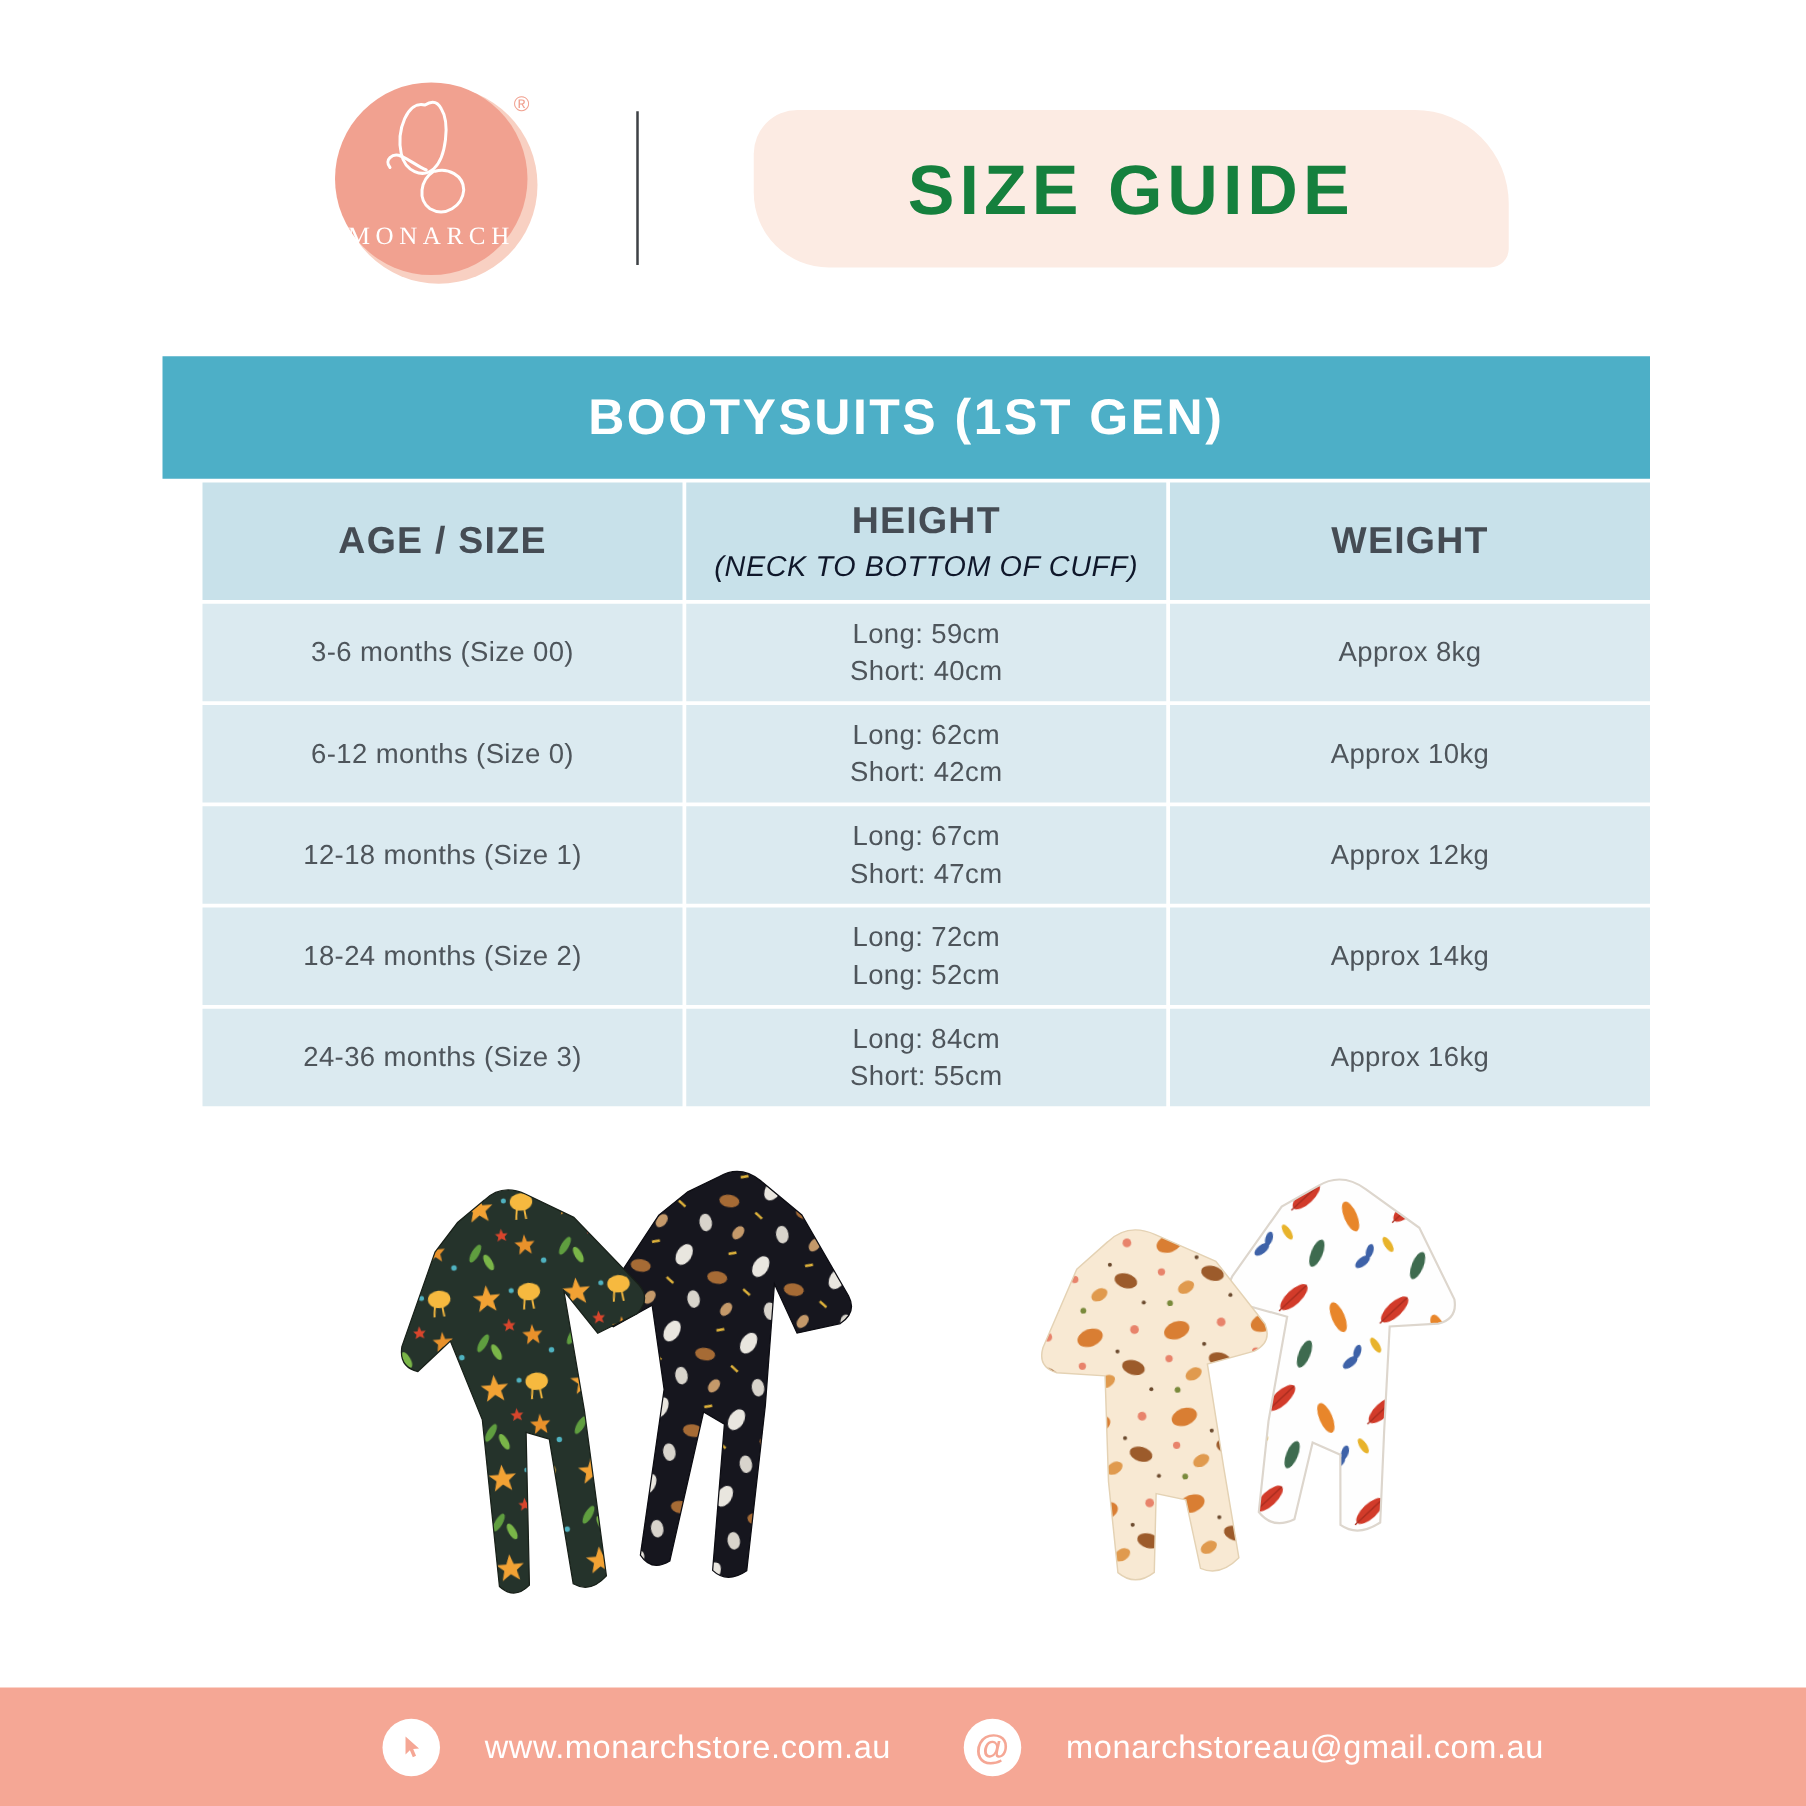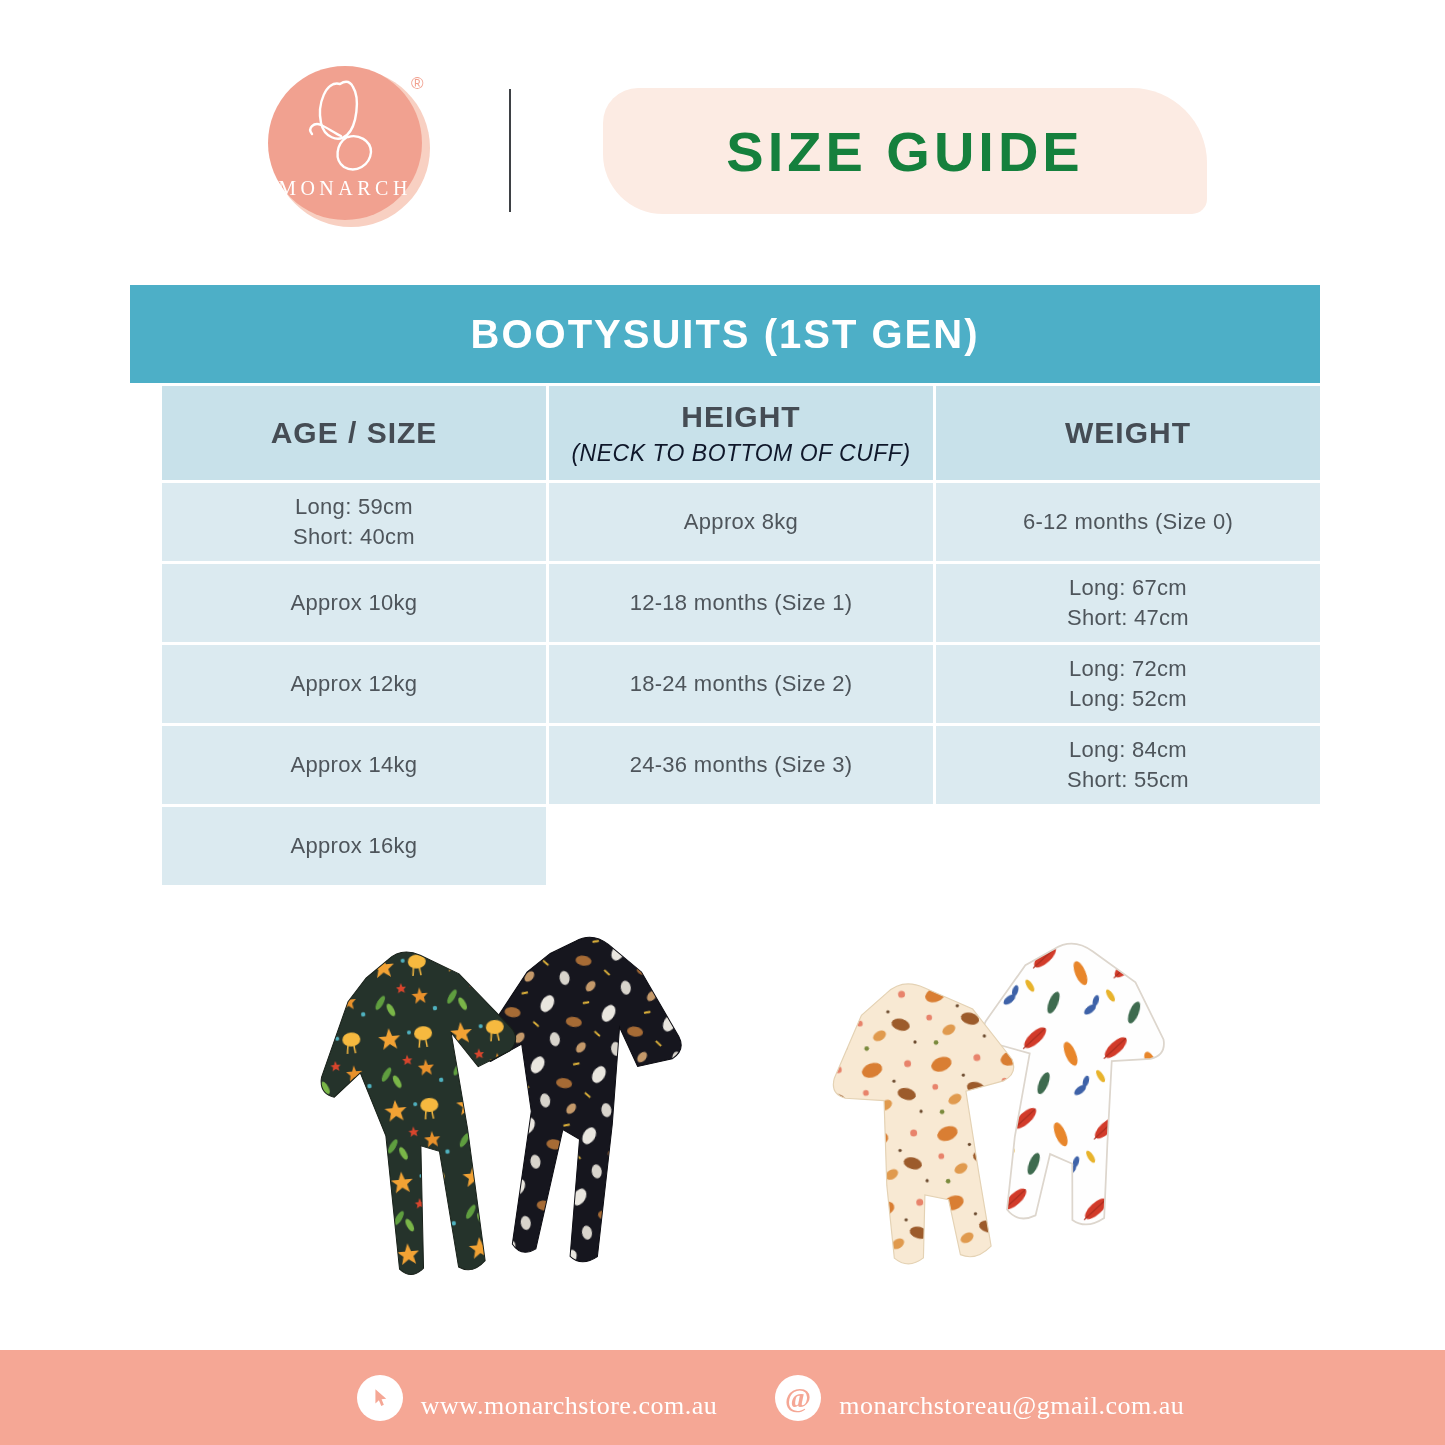--- a/index.html
+++ b/index.html
@@ -34,21 +34,21 @@
   .t-data{background:#dbeaf0;color:#4e555b;font-size:22px;line-height:30px;letter-spacing:0.3px;}
   
   .product-left{position:absolute;left:298px;top:926px;width:404px;height:400px;}
   .product-right{position:absolute;left:788px;top:938px;width:394px;height:375px;}
   
   .footer{
     position:absolute;left:0;top:1350px;width:1445px;height:95px;background:#f5a795;
     display:flex;align-items:center;justify-content:center;
   }
   .footer-inner{display:flex;align-items:center;gap:58px;transform:translateX(48px);}
-  .contact{display:flex;align-items:flex-end;gap:18px;color:#ffffff;font-size:26px;letter-spacing:0.5px;font-family:Liberation Serif, serif;}
+  .contact{display:flex;align-items:center;gap:36px;color:#ffffff;font-size:26px;letter-spacing:0.5px;}
   .c-icon{
     width:46px;height:46px;border-radius:50%;background:#ffffff;display:flex;
     align-items:center;justify-content:center;color:#f5a795;flex:0 0 auto;
   }
   .c-icon.at{font-size:28px;font-weight:bold;}
 </style>
 </head>
 <body>
 
 <div class="canvas">
@@ -81,27 +81,32 @@
         <span>AGE / SIZE</span>
       </div>
       <div class="t-cell t-head">
         <span>HEIGHT</span>
         <span class="sub">(NECK TO BOTTOM OF CUFF)</span>
       </div>
       <div class="t-cell t-head">
         <span>WEIGHT</span>
       </div>
 
+      <div class="t-cell t-data">3-6 months (Size 00)</div>
       <div class="t-cell t-data">
         <span>Long: 59cm</span>
         <span>Short: 40cm</span>
       </div>
       <div class="t-cell t-data">Approx 8kg</div>
 
       <div class="t-cell t-data">6-12 months (Size 0)</div>
+      <div class="t-cell t-data">
+        <span>Long: 62cm</span>
+        <span>Short: 42cm</span>
+      </div>
       <div class="t-cell t-data">Approx 10kg</div>
 
       <div class="t-cell t-data">12-18 months (Size 1)</div>
       <div class="t-cell t-data">
         <span>Long: 67cm</span>
         <span>Short: 47cm</span>
       </div>
       <div class="t-cell t-data">Approx 12kg</div>
 
       <div class="t-cell t-data">18-24 months (Size 2)</div>

